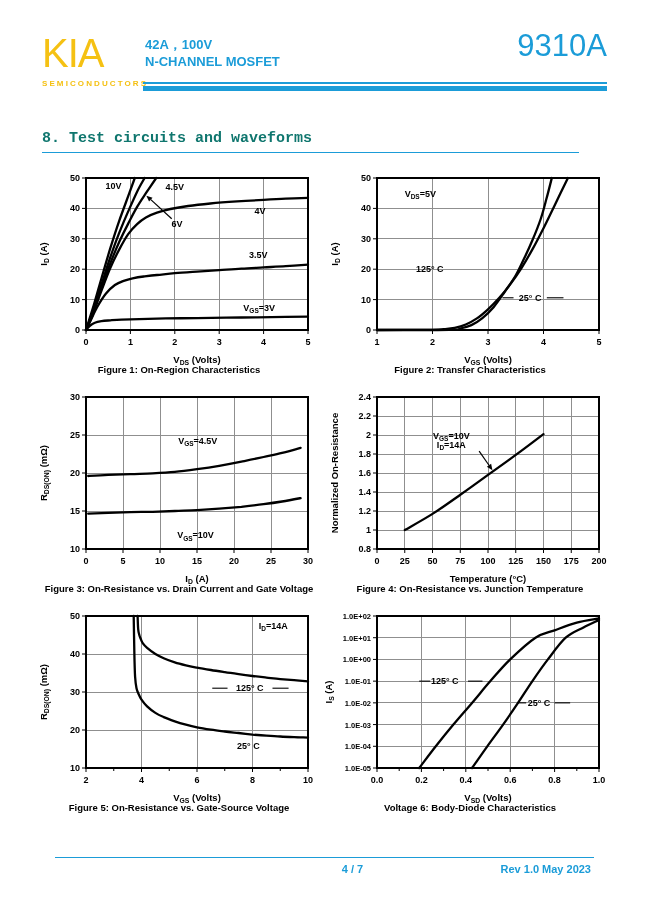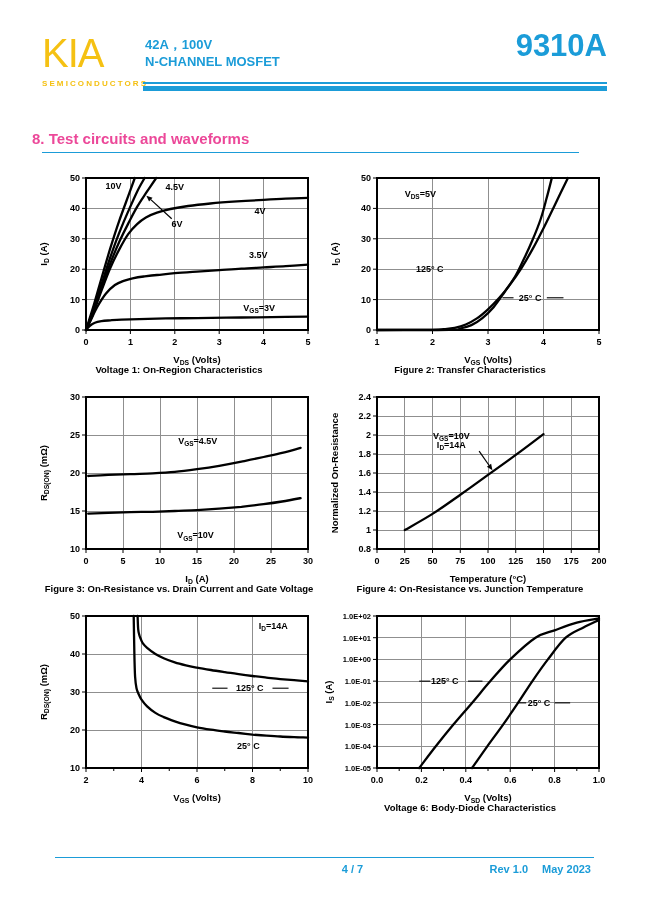--- a/index.html
+++ b/index.html
@@ -2,32 +2,32 @@
 <html><head>
 <meta charset="utf-8">
 <style>
   html,body{margin:0;padding:0;background:#fff;}
   .page{position:relative;width:649px;height:917px;background:#fff;overflow:hidden;
         font-family:"Liberation Sans",sans-serif;color:#000;}
   .abs{position:absolute;}
   .logo{left:42px;top:30px;font-size:40px;font-weight:400;letter-spacing:-1px;color:#f5c113;line-height:46px;}
   .logo-sub{left:42px;top:79px;font-size:8px;font-weight:700;letter-spacing:2.1px;color:#f5c113;}
   .spec{left:145px;top:36px;font-size:13px;font-weight:700;color:#1b9cd8;line-height:17px;}
-  .part{right:42px;top:28px;font-size:31px;font-weight:700;color:#1b9cd8;}
+  .part{right:42px;top:28px;font-size:31px;font-weight:400;color:#1b9cd8;}
   .rule-thin{left:143px;right:42px;top:82px;height:2px;background:#1b9cd8;}
   .rule-thick{left:143px;right:42px;top:86px;height:5px;background:#1b9cd8;}
-  .section-title{left:32px;top:130px;font-size:15px;font-weight:600;color:#ec4899;}
+  .section-title{left:42px;top:130px;font-size:15px;font-weight:600;color:#0f766e;font-family:Liberation Mono, monospace;}
   .section-underline{left:42px;right:70px;top:152px;height:1px;background:#1b9cd8;}
   .charts{left:34px;top:170px;display:grid;grid-template-columns:290px 290px;column-gap:1px;row-gap:14px;}
   .cell{width:290px;}
   .caption{font-size:9.5px;font-weight:700;text-align:center;white-space:nowrap;margin-top:-2px;color:#000;}
   .footer-rule{left:55px;right:55px;top:857px;height:1px;background:#1b9cd8;}
   .page-num{left:0;width:100%;top:863px;text-align:center;font-size:11px;font-weight:700;color:#1b9cd8;padding-left:28px;}
   .footer-right{right:58px;top:863px;font-size:11px;font-weight:700;color:#1b9cd8;}
-  .footer-right span{margin-left:14px;}
+  .footer-right span{margin-left:3px;}
   svg{display:block;}
 </style>
 </head>
 <body>
 
 <div class="page">
 
   <div class="abs logo">KIA</div>
   <div class="abs logo-sub">SEMICONDUCTORS</div>
   <div class="abs spec">
@@ -87,21 +87,21 @@
           <polygon points="112.38400000000001,25.63199999999999 115.0622374254242,31.597487766566715 118.56816465473071,27.75711353183293" fill="#000"></polygon>
           <text x="79.52799999999999" y="19.20800000000001" text-anchor="middle" font-size="9" font-weight="700" fill="#000"><tspan>10V</tspan></text>
           <text x="140.8" y="19.815999999999995" text-anchor="middle" font-size="9" font-weight="700" fill="#000"><tspan>4.5V</tspan></text>
           <text x="143.01999999999998" y="57.208000000000006" text-anchor="middle" font-size="9" font-weight="700" fill="#000"><tspan>6V</tspan></text>
           <text x="226.048" y="43.528000000000006" text-anchor="middle" font-size="9" font-weight="700" fill="#000"><tspan>4V</tspan></text>
           <text x="224.272" y="87.608" text-anchor="middle" font-size="9" font-weight="700" fill="#000"><tspan>3.5V</tspan></text>
           <text x="225.16" y="140.504" text-anchor="middle" font-size="9" font-weight="700" fill="#000"><tspan>V</tspan><tspan font-size="6.5" dy="2.2">GS</tspan><tspan dy="-2.2">=3V</tspan></text>
           <text x="163" y="193" text-anchor="middle" font-size="9.5" font-weight="700" fill="#000"><tspan>V</tspan><tspan font-size="6.8" dy="2.2">DS</tspan><tspan dy="-2.2"> (Volts)</tspan></text>
           <text text-anchor="middle" font-size="9.5" font-weight="700" fill="#000" transform="translate(13,84) rotate(-90)"><tspan>I</tspan><tspan font-size="6.8" dy="2.2">D</tspan><tspan dy="-2.2"> (A)</tspan></text>
         </svg>
-      <div class="caption">Voltage 1: On-Region Characteristics</div>
+      <div class="caption">Figure 1: On-Region Characteristics</div>
     </div>
     <div class="cell">
       <svg width="290" height="196" viewBox="0 0 290 196">
           <line x1="107.5" y1="8" x2="107.5" y2="160" stroke="#8f8f8f" stroke-width="1" shape-rendering="crispEdges"></line>
           <line x1="163.0" y1="8" x2="163.0" y2="160" stroke="#8f8f8f" stroke-width="1" shape-rendering="crispEdges"></line>
           <line x1="218.5" y1="8" x2="218.5" y2="160" stroke="#8f8f8f" stroke-width="1" shape-rendering="crispEdges"></line>
           <line x1="52" y1="129.6" x2="274" y2="129.6" stroke="#8f8f8f" stroke-width="1" shape-rendering="crispEdges"></line>
           <line x1="52" y1="99.2" x2="274" y2="99.2" stroke="#8f8f8f" stroke-width="1" shape-rendering="crispEdges"></line>
           <line x1="52" y1="68.8" x2="274" y2="68.8" stroke="#8f8f8f" stroke-width="1" shape-rendering="crispEdges"></line>
           <line x1="52" y1="38.4" x2="274" y2="38.4" stroke="#8f8f8f" stroke-width="1" shape-rendering="crispEdges"></line>
@@ -283,20 +283,21 @@
           <path d="M103.6 8C103.7 10.2 103.9 18.1 104.2 21.3C104.5 24.5 104.9 25.4 105.3 27C105.7 28.6 106.1 29.4 106.7 30.8C107.3 32.2 107.8 33.9 108.9 35.4C110.0 36.9 111.0 38.1 113.1 39.9C115.2 41.7 118.6 44.3 121.4 46C124.2 47.7 126.5 48.8 129.7 50.2C132.9 51.6 137.1 53.2 140.8 54.4C144.5 55.6 148.2 56.5 151.9 57.4C155.6 58.3 158.8 58.9 163 59.7C167.2 60.5 172.3 61.3 176.9 62C181.5 62.8 186.2 63.5 190.8 64.2C195.4 64.9 200.0 65.5 204.6 66.1C209.2 66.7 213.9 67.4 218.5 68C223.1 68.6 227.8 69.1 232.4 69.6C237.0 70.1 241.7 70.7 246.3 71.1C250.9 71.5 255.5 71.8 260.1 72.2C264.7 72.6 271.7 73.2 274 73.4" fill="none" stroke="#000000" stroke-width="2.3" stroke-linejoin="round" stroke-linecap="round"></path>
           <path d="M99.7 8C99.8 13.7 100.1 32.1 100.3 42.2C100.5 52.3 100.7 62.5 101.1 68.8C101.5 75.1 101.9 77.3 102.5 80.2C103.1 83.1 103.9 84.4 104.7 86.3C105.5 88.2 106.1 89.6 107.5 91.6C108.9 93.6 110.8 96.2 113.1 98.4C115.4 100.6 118.6 103.1 121.4 104.9C124.2 106.7 126.5 107.7 129.7 109.1C132.9 110.5 137.1 112.0 140.8 113.3C144.5 114.6 148.2 115.7 151.9 116.7C155.6 117.7 158.8 118.5 163 119.3C167.2 120.1 172.3 120.9 176.9 121.6C181.5 122.3 186.2 122.9 190.8 123.5C195.4 124.1 200.0 124.5 204.6 125C209.2 125.5 213.9 126.1 218.5 126.6C223.1 127.0 227.8 127.4 232.4 127.7C237.0 128.0 241.7 128.3 246.3 128.5C250.9 128.8 255.5 129.0 260.1 129.2C264.7 129.4 271.7 129.5 274 129.6" fill="none" stroke="#000000" stroke-width="2.3" stroke-linejoin="round" stroke-linecap="round"></path>
           <line x1="178.2625" y1="80.2" x2="193.52499999999998" y2="80.2" stroke="#000" stroke-width="1.1"></line>
           <line x1="238.48000000000002" y1="80.2" x2="254.57500000000002" y2="80.2" stroke="#000" stroke-width="1.1"></line>
           <text x="239.3125" y="20.5" text-anchor="middle" font-size="9" font-weight="700" fill="#000"><tspan>I</tspan><tspan font-size="6.5" dy="2.2">D</tspan><tspan dy="-2.2">=14A</tspan></text>
           <text x="215.72500000000002" y="83.2" text-anchor="middle" font-size="9" font-weight="700" fill="#000"><tspan>125° C</tspan></text>
           <text x="214.33749999999998" y="140.96" text-anchor="middle" font-size="9" font-weight="700" fill="#000"><tspan>25° C</tspan></text>
           <text x="163" y="193" text-anchor="middle" font-size="9.5" font-weight="700" fill="#000"><tspan>V</tspan><tspan font-size="6.8" dy="2.2">GS</tspan><tspan dy="-2.2"> (Volts)</tspan></text>
           <text text-anchor="middle" font-size="9.5" font-weight="700" fill="#000" transform="translate(13,84) rotate(-90)"><tspan>R</tspan><tspan font-size="6.8" dy="2.2">DS(ON)</tspan><tspan dy="-2.2"> (mΩ)</tspan></text>
         </svg>
+      <div class="caption">Figure 5: On-Resistance vs. Gate-Source Voltage</div>
     </div>
     <div class="cell">
       <svg width="290" height="196" viewBox="0 0 290 196">
           <line x1="96.4" y1="8" x2="96.4" y2="160" stroke="#8f8f8f" stroke-width="1" shape-rendering="crispEdges"></line>
           <line x1="140.8" y1="8" x2="140.8" y2="160" stroke="#8f8f8f" stroke-width="1" shape-rendering="crispEdges"></line>
           <line x1="185.2" y1="8" x2="185.2" y2="160" stroke="#8f8f8f" stroke-width="1" shape-rendering="crispEdges"></line>
           <line x1="229.6" y1="8" x2="229.6" y2="160" stroke="#8f8f8f" stroke-width="1" shape-rendering="crispEdges"></line>
           <line x1="52" y1="29.7" x2="274" y2="29.7" stroke="#8f8f8f" stroke-width="1" shape-rendering="crispEdges"></line>
           <line x1="52" y1="51.4" x2="274" y2="51.4" stroke="#8f8f8f" stroke-width="1" shape-rendering="crispEdges"></line>
           <line x1="52" y1="73.1" x2="274" y2="73.1" stroke="#8f8f8f" stroke-width="1" shape-rendering="crispEdges"></line>

